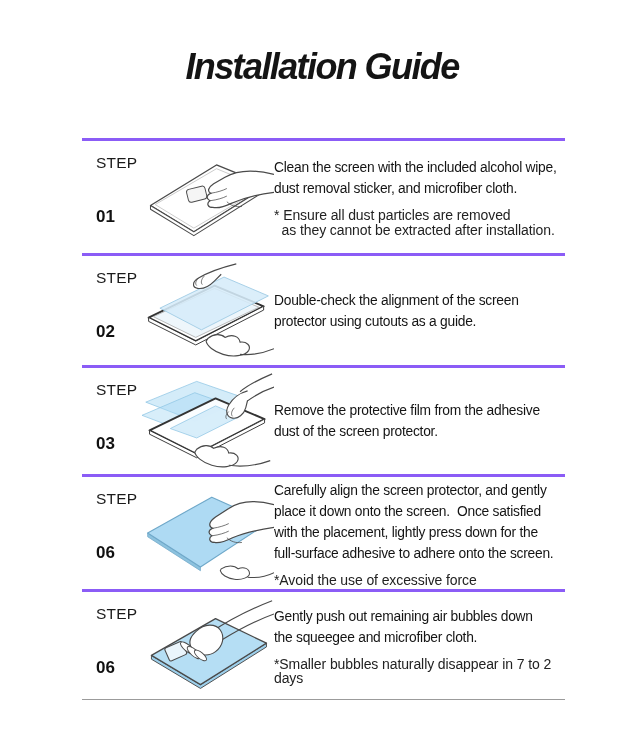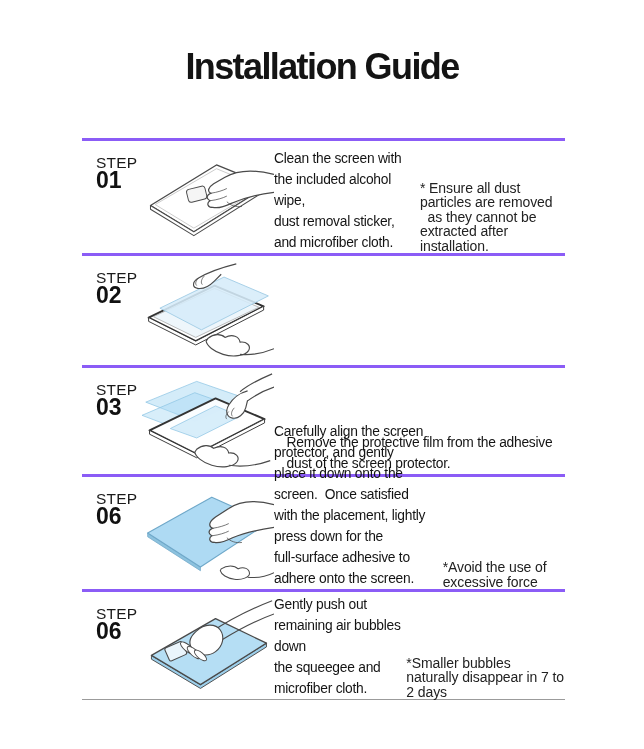--- a/index.html
+++ b/index.html
@@ -19,20 +19,21 @@
     background: #fff;
   }
   .title {
     margin-top: 46px;
     text-align: center;
     font-size: 36px;
     font-weight: 800;
     letter-spacing: -1.6px;
     color: #141414;
     line-height: 1.15;
+    font-style: italic;
   }
   .steps {
     margin: 51px 79px 0 82px;
     border-bottom: 1px solid #9b9b9b;
   }
   .step-row {
     display: flex;
     border-top: 3px solid #8b5cf6;
     align-items: stretch;
   }
@@ -47,45 +48,45 @@
     padding: 13px 0 0 14px;
     box-sizing: border-box;
   }
   .step-label .word {
     font-size: 15.5px;
     letter-spacing: 0.2px;
     color: #1a1a1a;
     line-height: 17px;
   }
   .step-label .num {
-    font-size: 23px;
+    font-size: 17px;
     font-weight: 700;
     color: #111;
     line-height: 19px;
+    margin-top: 36px;
   }
   .step-figure {
     width: 132px;
     flex: 0 0 132px;
     display: flex;
     align-items: center;
     justify-content: center;
   }
   .step-figure svg {
     width: 132px;
     height: 100px;
     display: block;
   }
   .step-text {
     flex: 1 1 auto;
     display: flex;
-    flex-direction: row;
+    flex-direction: column;
     justify-content: center;
     min-width: 0;
     overflow: visible;
-    align-items: flex-end;
   }
   .desc {
     font-size: 13.8px;
     line-height: 21px;
     letter-spacing: -0.25px;
     color: #141414;
     white-space: pre-wrap;
   }
   .foot {
     font-size: 14px;
@@ -138,20 +139,25 @@
         <svg viewBox="0 0 140 100">
           <path d="M7,57 L77,23 L129,45 L57,82 Z" fill="#fff" stroke="#333" stroke-width="2" stroke-linejoin="round"></path>
           <path d="M7,57 L7,61 L57,86 L129,49 L129,45 L57,82 Z" fill="#fff" stroke="#333" stroke-width="1"></path>
           <path d="M12,56 L77,26 L124,46 L57,78 Z" fill="#eef6fb" stroke="#999" stroke-width="0.7"></path>
           <path d="M19,47 L87,14 L134,34 L63,70 Z" fill="#d6ecf9" fill-opacity="0.88" stroke="#a3cde5" stroke-width="1"></path>
           <path d="M100,0 C84,4 70,9 60,15 C53,19 53,25 59,26 C65,27 72,23 77,18 L84,11" fill="#fff" stroke="#4a4a4a" stroke-width="1.2"></path>
           <path d="M60,15 C57,18 56,21 58,23 M66,13 C63,16 62,20 64,22" fill="none" stroke="#4a4a4a" stroke-width="0.8"></path>
           <path d="M70,79 C76,74 84,74 88,78 C96,74 103,77 104,83 C111,82 116,87 113,92 C109,98 96,99 86,96 C76,93 69,87 68,82 Z" fill="#fff" stroke="#4a4a4a" stroke-width="1.2"></path>
           <path d="M104,96 C116,97 128,95 140,90" fill="none" stroke="#4a4a4a" stroke-width="1.2"></path>
         </svg>
+      </div>
+      <div class="step-text">
+        <div class="desc">Double-check the alignment of the screen
+protector using cutouts as a guide.</div>
+
       </div>
     </div>
 
     <div class="step-row">
       <div class="step-label">
         <div class="word">STEP</div>
         <div class="num">03</div>
       </div>
       <div class="step-figure">
         <svg viewBox="0 0 140 100">

